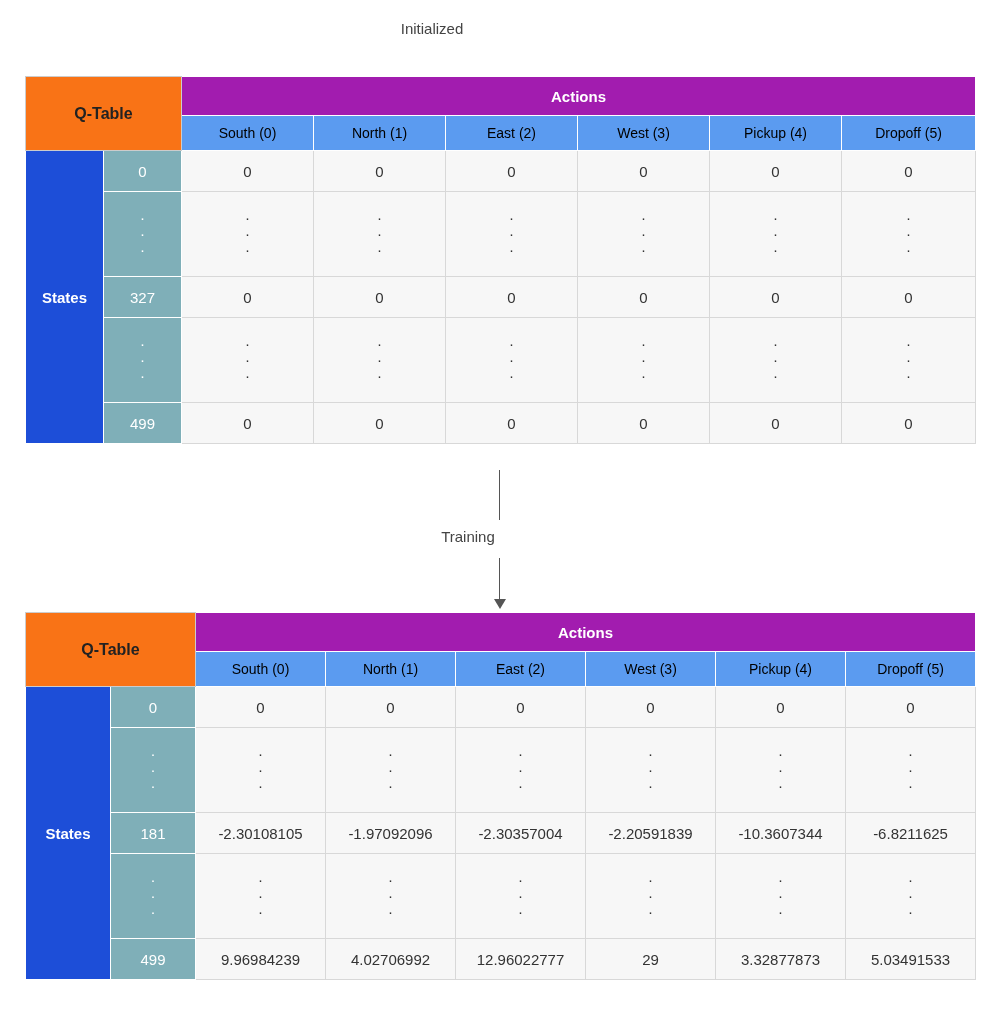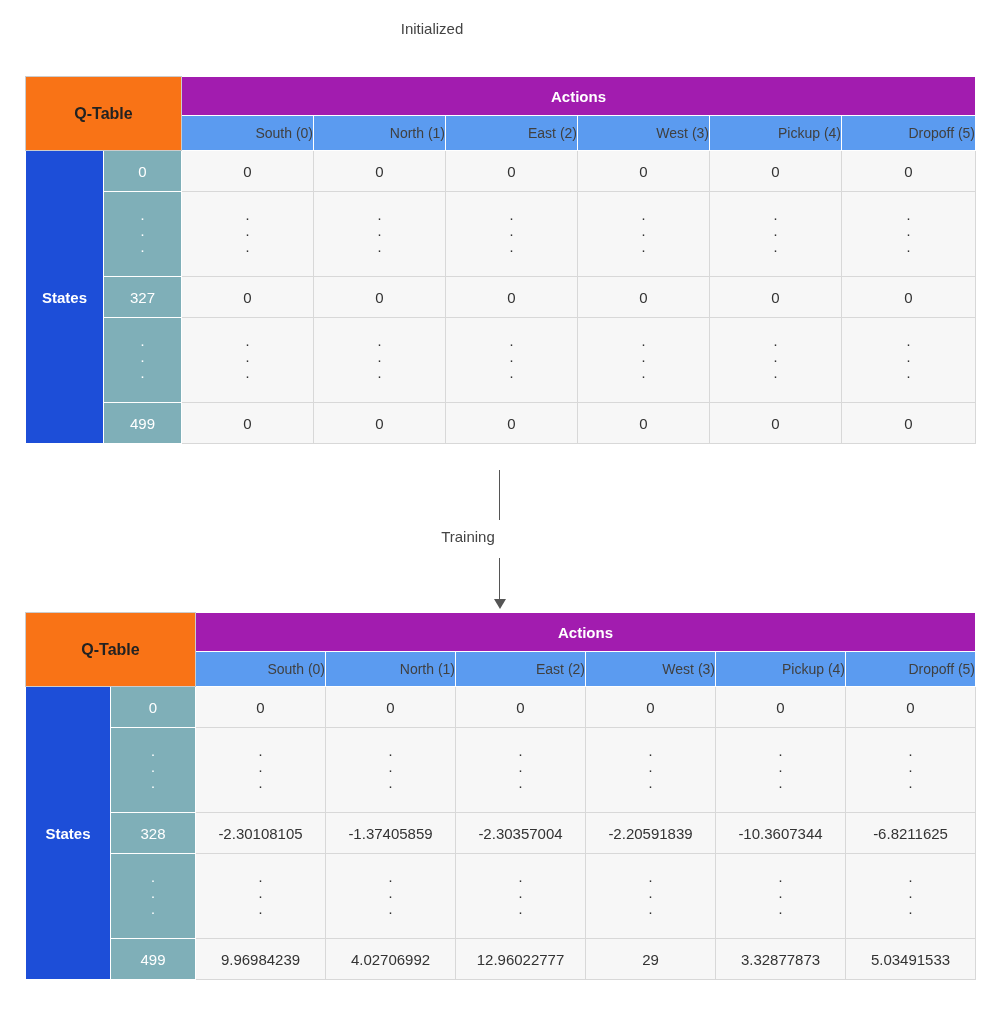--- a/index.html
+++ b/index.html
@@ -56,23 +56,23 @@
   .hdr-actions {
     background: #a21caf;
     color: #ffffff;
     font-weight: bold;
     font-size: 15px;
     text-align: center;
     height: 38px;
   }
   .hdr-action {
     background: #5b9bf0;
-    color: #404040;
+    color: #000000;
     font-size: 14px;
-    text-align: right;
+    text-align: center;
     height: 34px;
   }
   .states-cell {
     background: #1d4ed8;
     color: #ffffff;
     font-weight: bold;
     font-size: 15px;
     text-align: center;
     vertical-align: middle;
   }
@@ -286,23 +286,23 @@
       <td class="state-idx dots"><span class="dotcol">·<br>·<br>·</span></td>
       <td class="val dots"><span class="dotcol">·<br>·<br>·</span></td>
       <td class="val dots"><span class="dotcol">·<br>·<br>·</span></td>
       <td class="val dots"><span class="dotcol">·<br>·<br>·</span></td>
       <td class="val dots"><span class="dotcol">·<br>·<br>·</span></td>
       <td class="val dots"><span class="dotcol">·<br>·<br>·</span></td>
       <td class="val dots"><span class="dotcol">·<br>·<br>·</span></td>
     </tr>
 
     <tr class="row-h40">
-      <td class="state-idx">328</td>
+      <td class="state-idx">181</td>
       <td class="val">-2.30108105</td>
-      <td class="val">-1.37405859</td>
+      <td class="val">-1.97092096</td>
       <td class="val">-2.30357004</td>
       <td class="val">-2.20591839</td>
       <td class="val">-10.3607344</td>
       <td class="val">-6.8211625</td>
     </tr>
 
     <tr class="row-h84">
       <td class="state-idx dots"><span class="dotcol">·<br>·<br>·</span></td>
       <td class="val dots"><span class="dotcol">·<br>·<br>·</span></td>
       <td class="val dots"><span class="dotcol">·<br>·<br>·</span></td>

